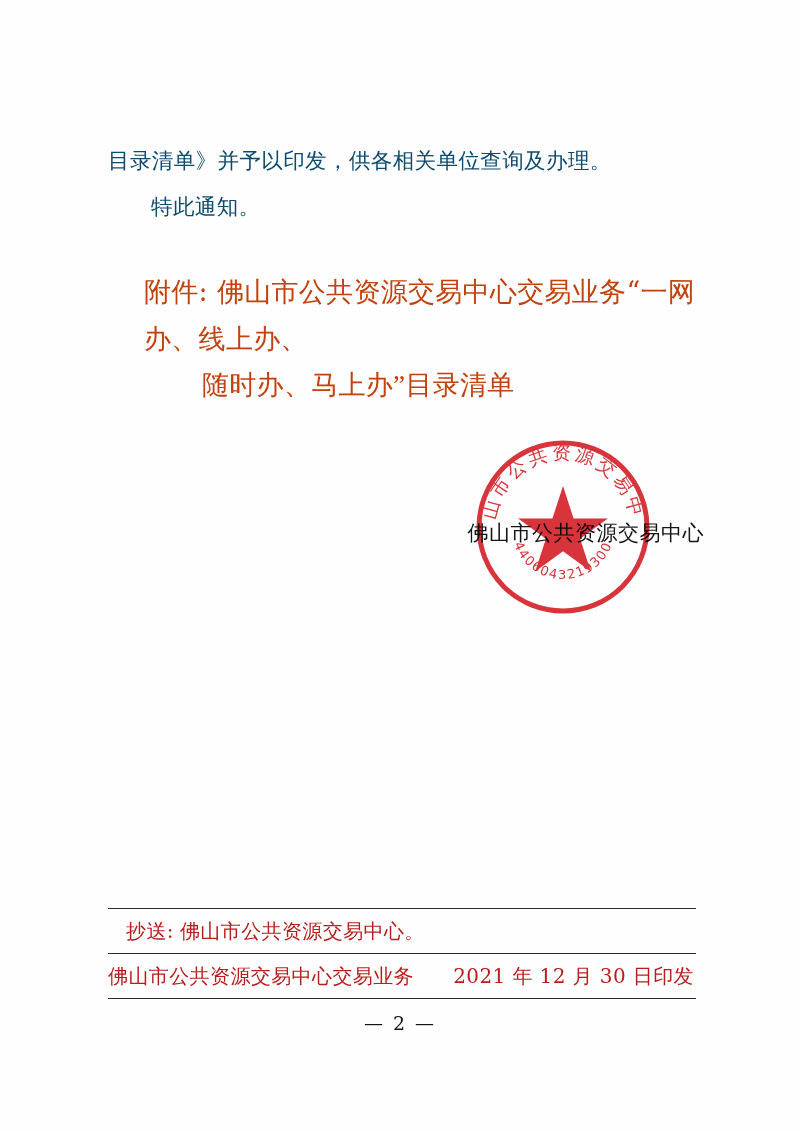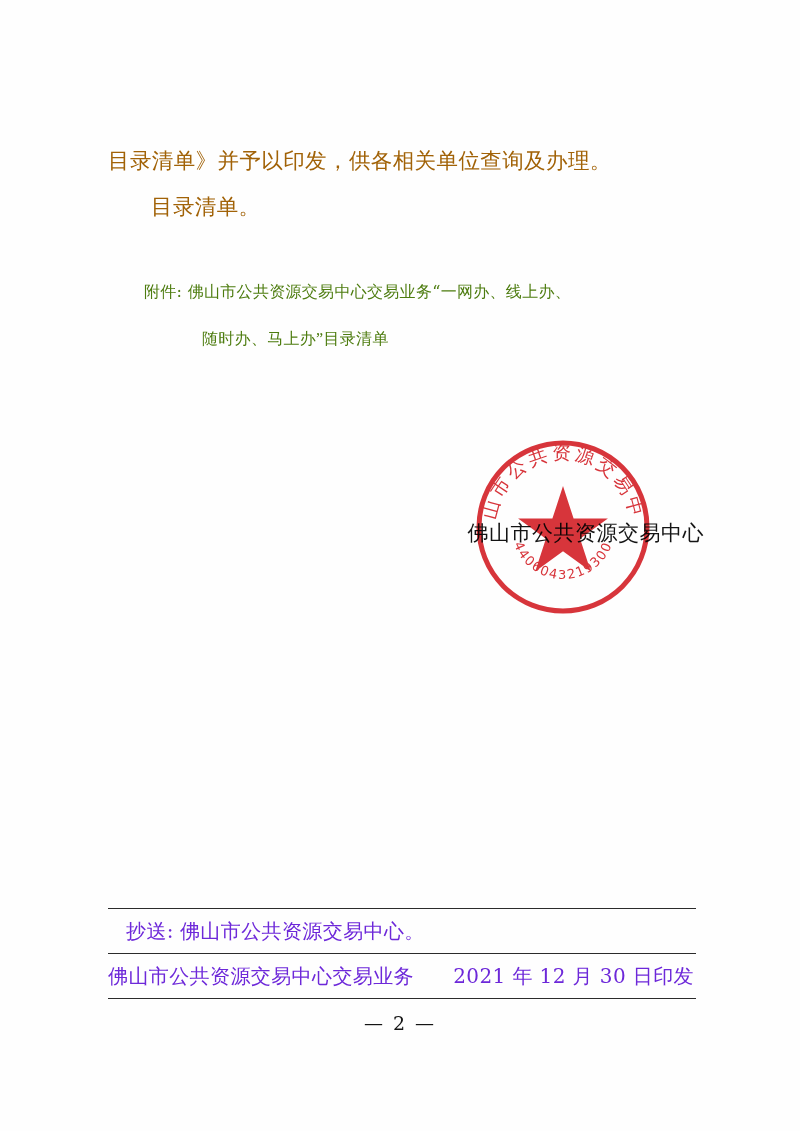--- a/index.html
+++ b/index.html
@@ -29,33 +29,33 @@
     position: absolute;
     left: 108px;
     top: 138px;
     width: 596px;
   }
 
   .para {
     font-size: 21.5px;
     line-height: 46px;
     letter-spacing: 0.4px;
-    color: #a16207;
+    color: #0c4a6e;
     white-space: pre-wrap;
   }
   .para.indent-1 { text-indent: 43px; }
 
   .attachment-block {
     margin-top: 38px;
   }
   .attachment-line {
-    font-size: 16px;
+    font-size: 27px;
     line-height: 47px;
     letter-spacing: 0.3px;
-    color: #4d7c0f;
+    color: #c2410c;
   }
   .attachment-line.l1 { padding-left: 36px; }
   .attachment-line.l2 { padding-left: 94px; font-family: Liberation Serif, serif; }
 
   
   .signature {
     position: absolute;
     right: 96px;
     top: 515px;
     text-align: left;
@@ -98,21 +98,21 @@
     background: #2b2b2b;
     width: 100%;
   }
   .footer-row {
     display: flex;
     align-items: center;
     justify-content: space-between;
     height: 44px;
     font-size: 20px;
     letter-spacing: 0.4px;
-    color: #6d28d9;
+    color: #b91c1c;
   }
   .footer-row.cc {
     padding-left: 18px;
     justify-content: flex-start;
   }
   .footer-row .left { white-space: nowrap; }
   .footer-row .right { white-space: nowrap; padding-right: 2px; }
 
   .page-number {
     position: absolute;
@@ -125,21 +125,21 @@
     color: #141414;
   }
 </style>
 </head>
 <body>
 
 <div class="page">
 
   <div class="doc-body">
     <div class="para">目录清单》并予以印发，供各相关单位查询及办理。</div>
-    <div class="para indent-1">目录清单。</div>
+    <div class="para indent-1">特此通知。</div>
 
     <div class="attachment-block">
       <div class="attachment-line l1">附件: 佛山市公共资源交易中心交易业务“一网办、线上办、</div>
       <div class="attachment-line l2">随时办、马上办”目录清单</div>
     </div>
   </div>
 
   <div class="signature">
     <div class="sig-line">佛山市公共资源交易中心</div>
   </div>

